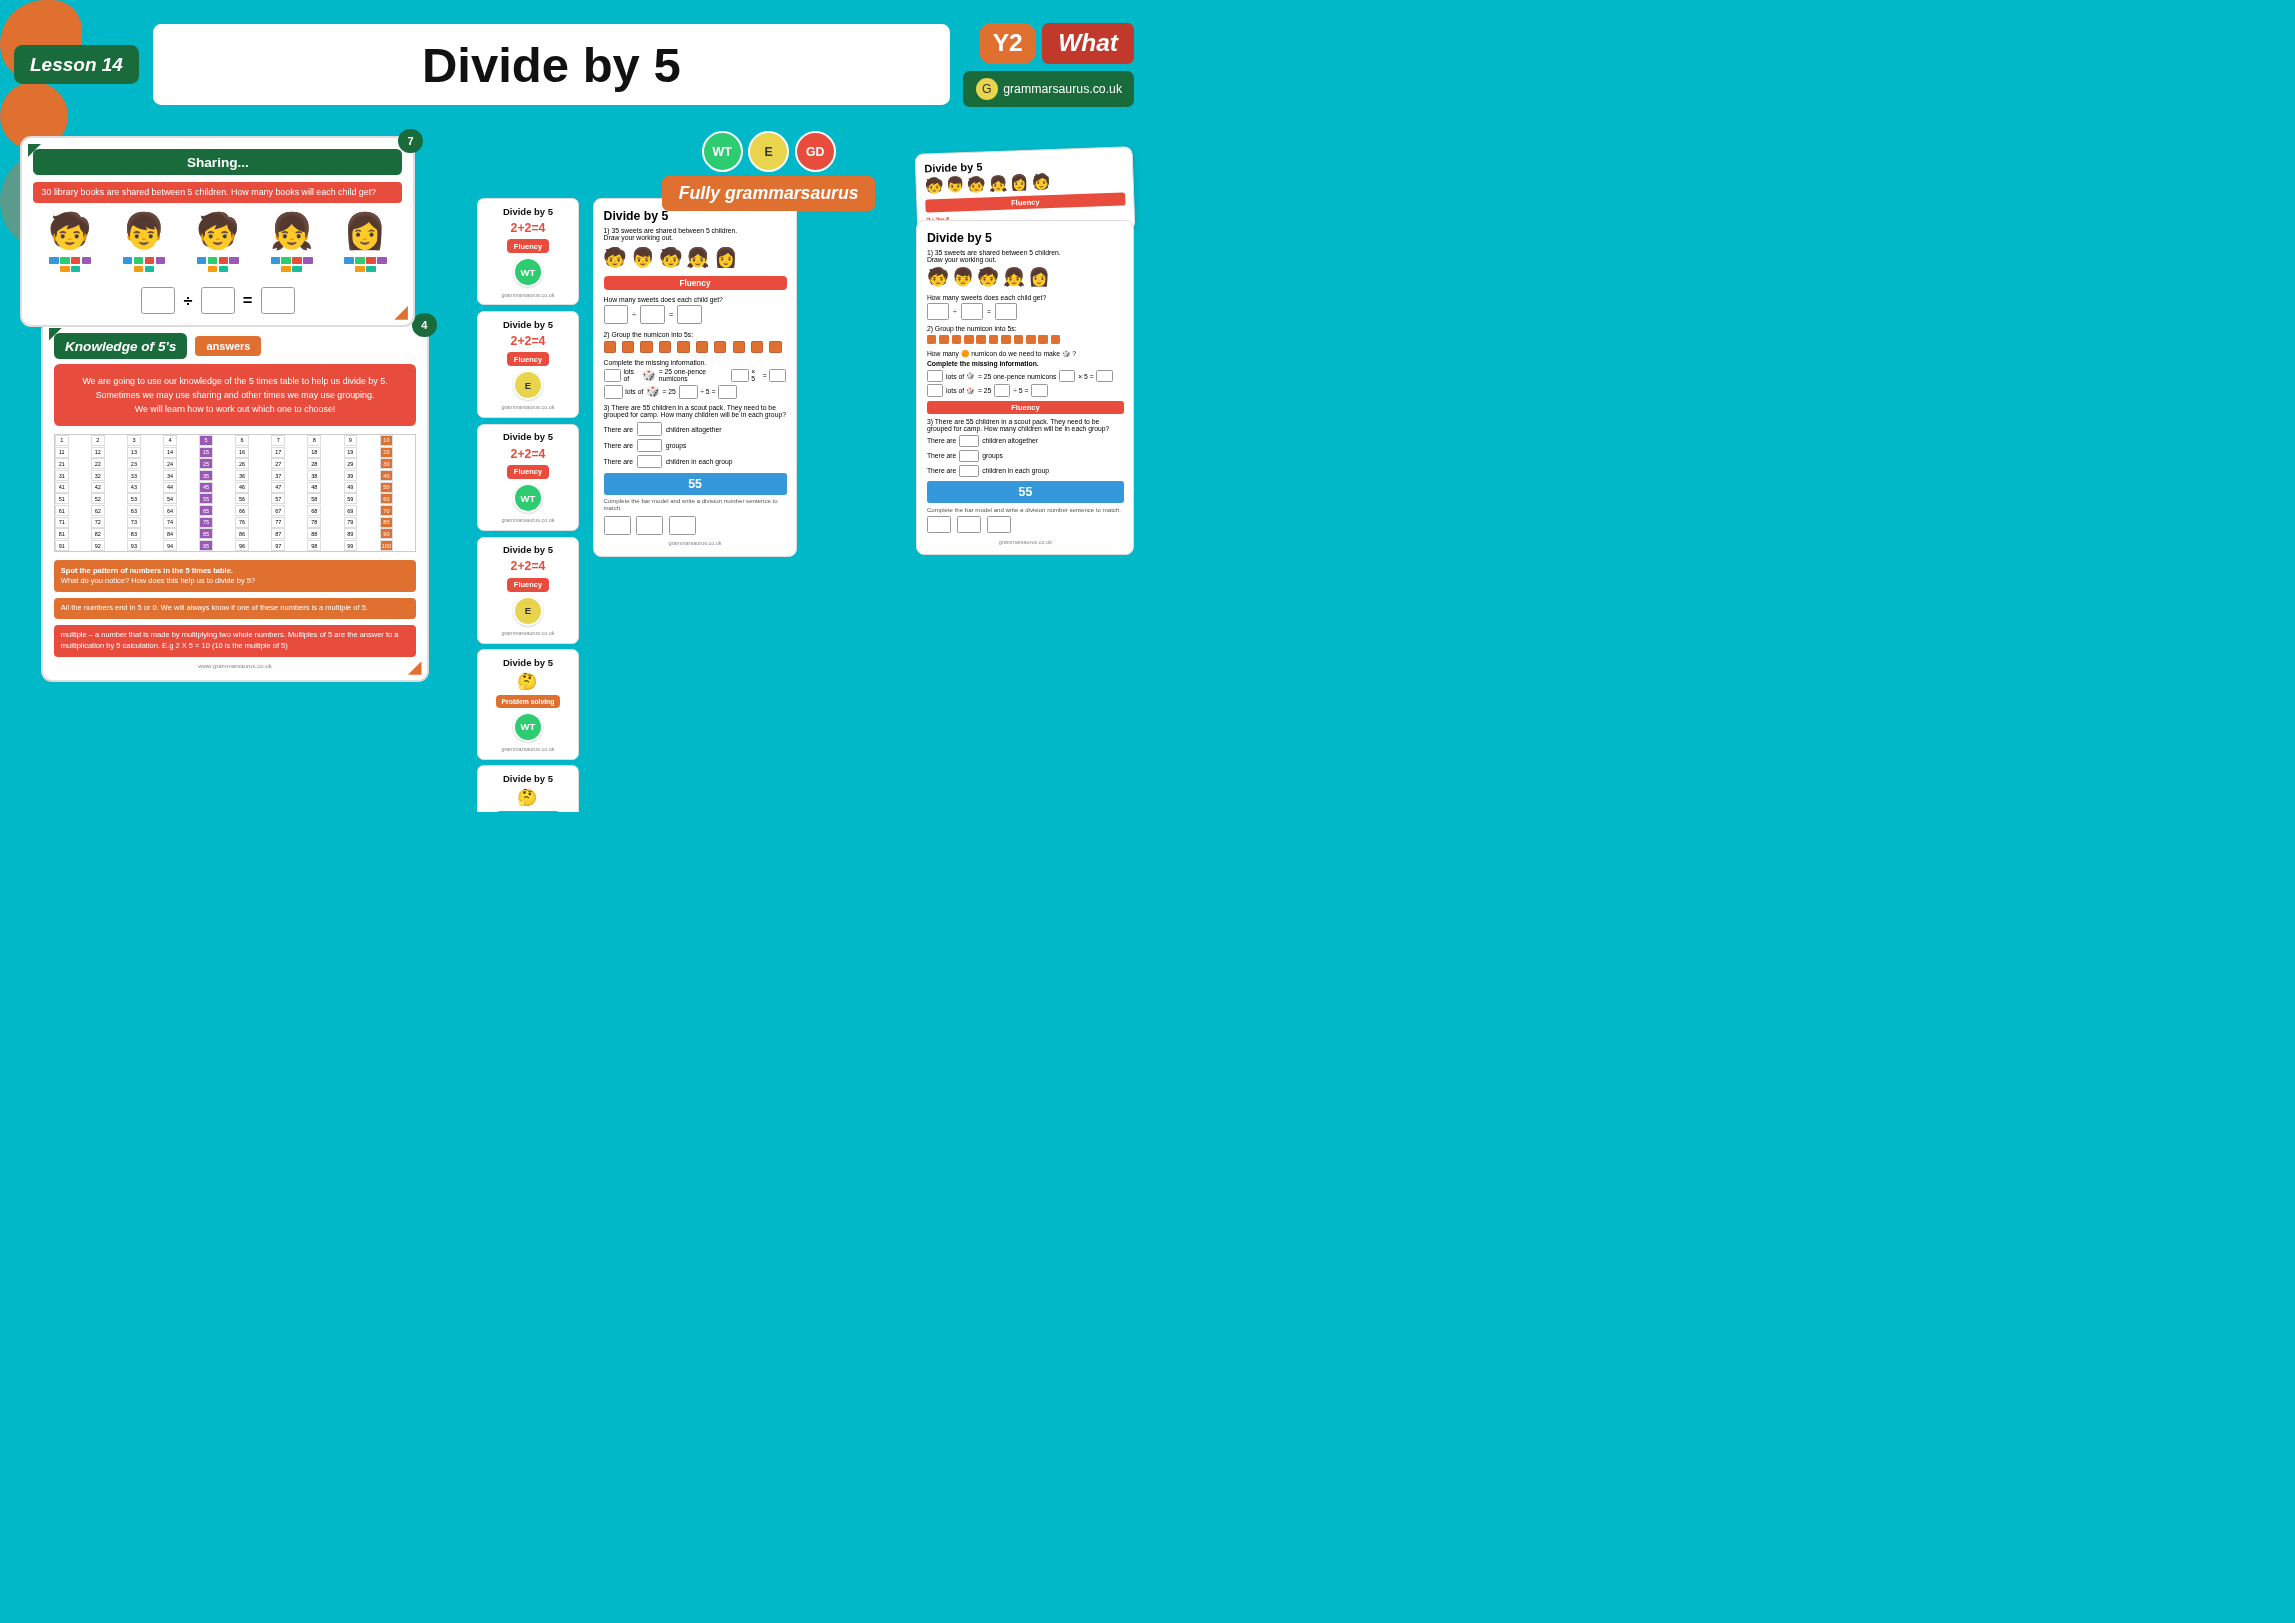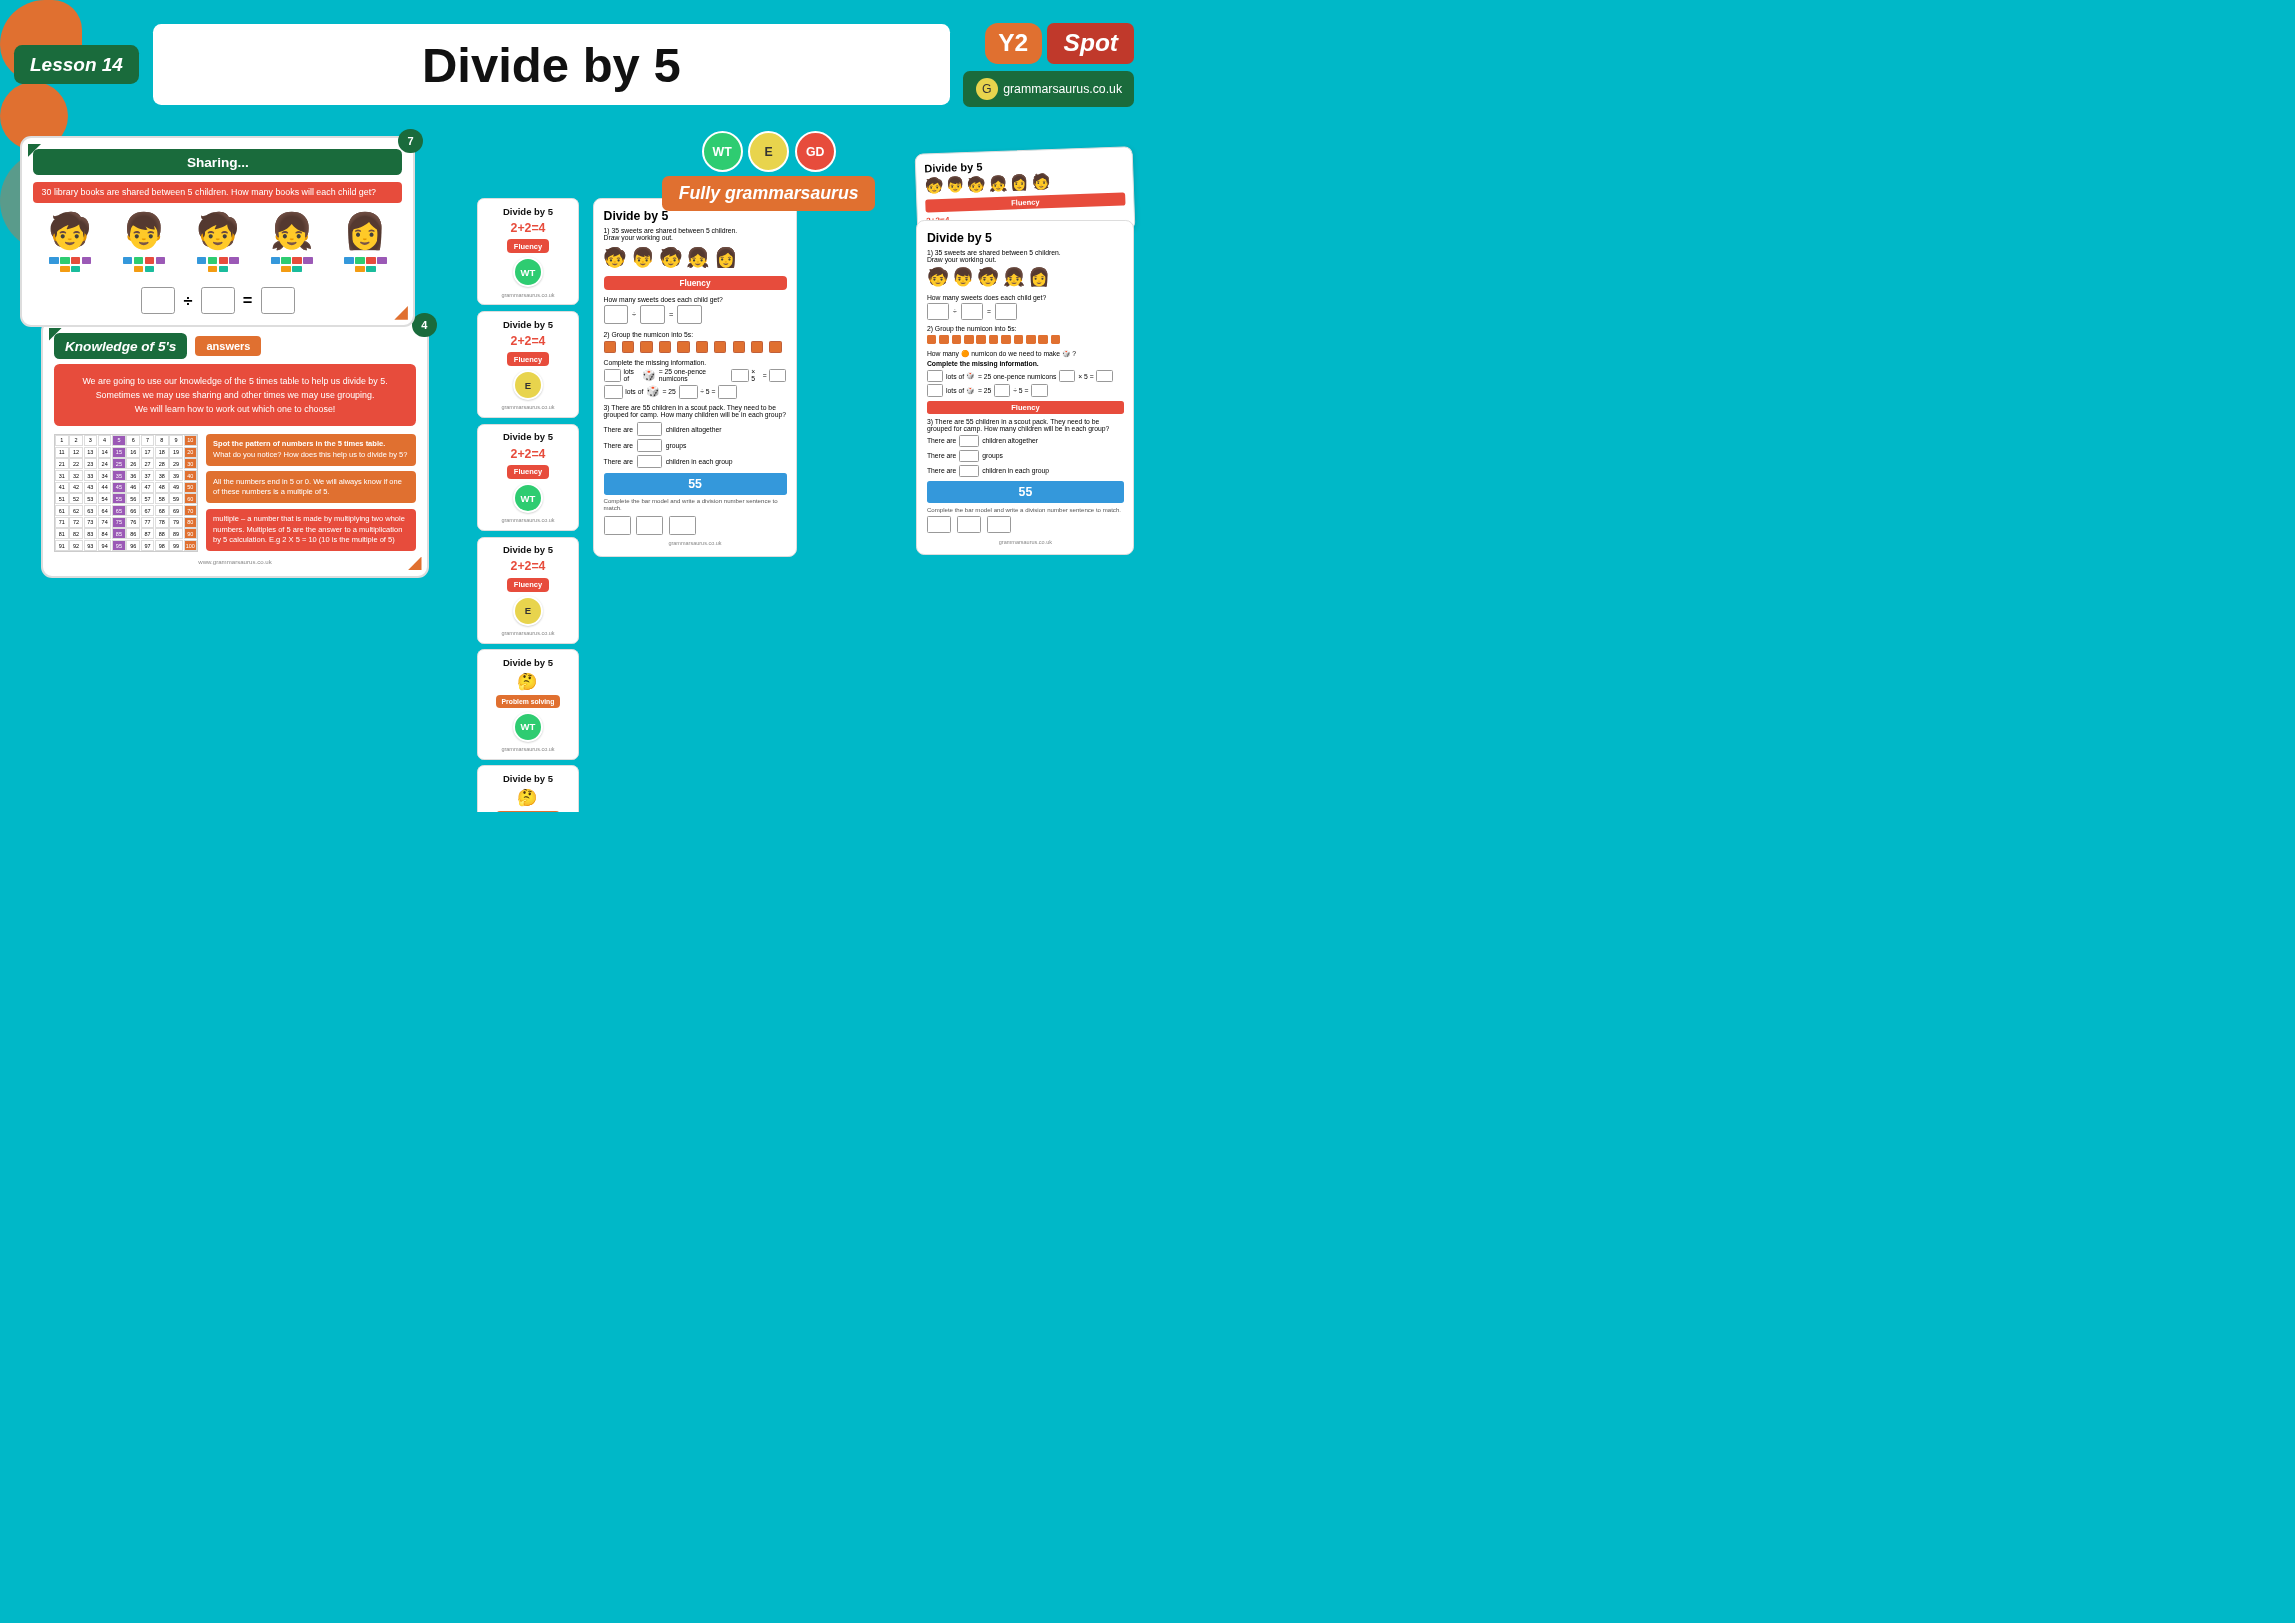--- a/index.html
+++ b/index.html
@@ -232,20 +232,21 @@
       padding: 9.5px;
       border-radius: 5.5px;
       font-size: 8.9px;
       text-align: center;
       line-height: 1.6;
       margin-bottom: 8.2px;
     }
     .number-grid-section {
       display: flex;
       gap: 8.2px;
+      flex-direction: column;
     }
     .number-grid {
       display: grid;
       grid-template-columns: repeat(10, 1fr);
       gap: 0.7px;
       font-size: 6.1px;
       border: 0.7px solid #ccc;
       flex-shrink: 0;
     }
     .grid-cell {
@@ -418,21 +419,21 @@
 <div class="header">
   <div class="lesson-badge">
     <span>Lesson 14</span>
   </div>
   <div class="title-box">
     <h1>Divide by 5</h1>
   </div>
   <div class="header-right">
     <div class="year-maths">
       <div class="year-badge">Y2</div>
-      <div class="maths-badge">Spot</div>
+      <div class="maths-badge">What</div>
     </div>
     <div class="grammar-badge">
       <div class="grammar-logo">G</div>
       <span>grammarsaurus.co.uk</span>
     </div>
   </div>
 </div>
 
 <div class="slide-sharing">
   <div class="corner-tl"></div>

